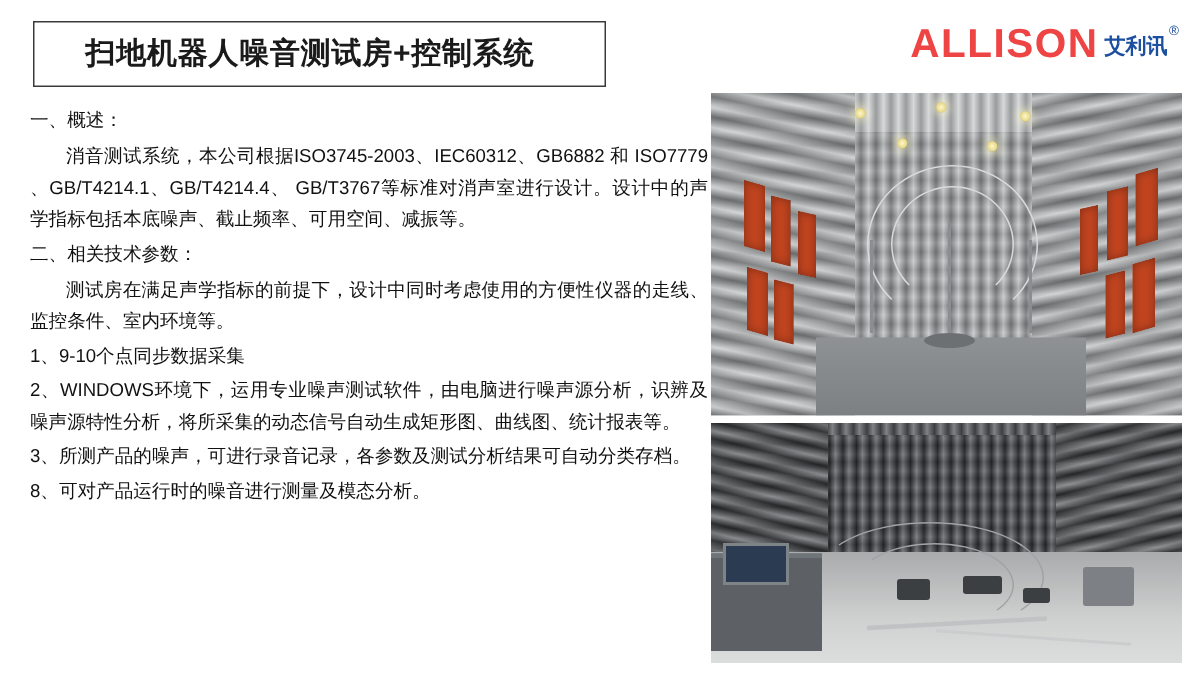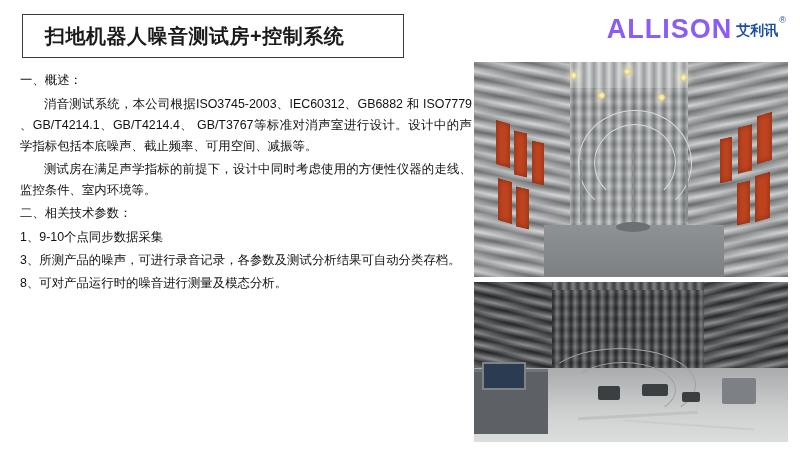--- a/index.html
+++ b/index.html
@@ -25,21 +25,21 @@
   .title-box {
     position: absolute;
     left: 22px;
     top: 14px;
     width: 382px;
     height: 44px;
     border: 1px solid #3a3a3a;
     box-sizing: border-box;
     display: flex;
     align-items: center;
-    padding-left: 22px;
+    padding-left: 34px;
   }
   .title-text {
     font-size: 20px;
     font-weight: bold;
     color: #1a1a1a;
     letter-spacing: 0.5px;
     line-height: 1;
     white-space: nowrap;
   }
 
@@ -48,21 +48,21 @@
     position: absolute;
     right: 14px;
     top: 14px;
     display: flex;
     align-items: flex-start;
     height: 34px;
   }
   .logo-main {
     font-size: 27px;
     font-weight: bold;
-    color: #8b5cf6;
+    color: #ef4444;
     letter-spacing: 1px;
     line-height: 30px;
     font-family: "Liberation Sans", sans-serif;
   }
   .logo-cn {
     font-size: 14px;
     font-weight: bold;
     color: #1d4fa0;
     line-height: 32px;
     margin-left: 4px;
@@ -262,23 +262,24 @@
 
   <div class="logo">
     <span class="logo-main">ALLISON</span>
     <span class="logo-cn">艾利讯</span>
     <span class="logo-reg">®</span>
   </div>
 
   <div class="body-text">
     <p class="para heading">一、概述：</p>
     <p class="para indent">消音测试系统，本公司根据ISO3745-2003、IEC60312、GB6882 和 ISO7779 、GB/T4214.1、GB/T4214.4、 GB/T3767等标准对消声室进行设计。设计中的声学指标包括本底噪声、截止频率、可用空间、减振等。</p>
+    <p class="para heading">二、相关技术参数：</p>
     <p class="para indent">测试房在满足声学指标的前提下，设计中同时考虑使用的方便性仪器的走线、监控条件、室内环境等。</p>
-    <p class="para heading">二、相关技术参数：</p>
     <p class="para">1、9-10个点同步数据采集</p>
+    <p class="para">2、WINDOWS环境下，运用专业噪声测试软件，由电脑进行噪声源分析，识辨及噪声源特性分析，将所采集的动态信号自动生成矩形图、曲线图、统计报表等。</p>
     <p class="para">3、所测产品的噪声，可进行录音记录，各参数及测试分析结果可自动分类存档。</p>
     <p class="para">8、可对产品运行时的噪音进行测量及模态分析。</p>
   </div>
 
   <div class="photo photo-top">
     <div class="chamber">
       <div class="wall ceiling"></div>
       <div class="wall back-wall wedge-tex"></div>
       <div class="wall left-wall wedge-tex"></div>
       <div class="wall right-wall wedge-tex"></div>

